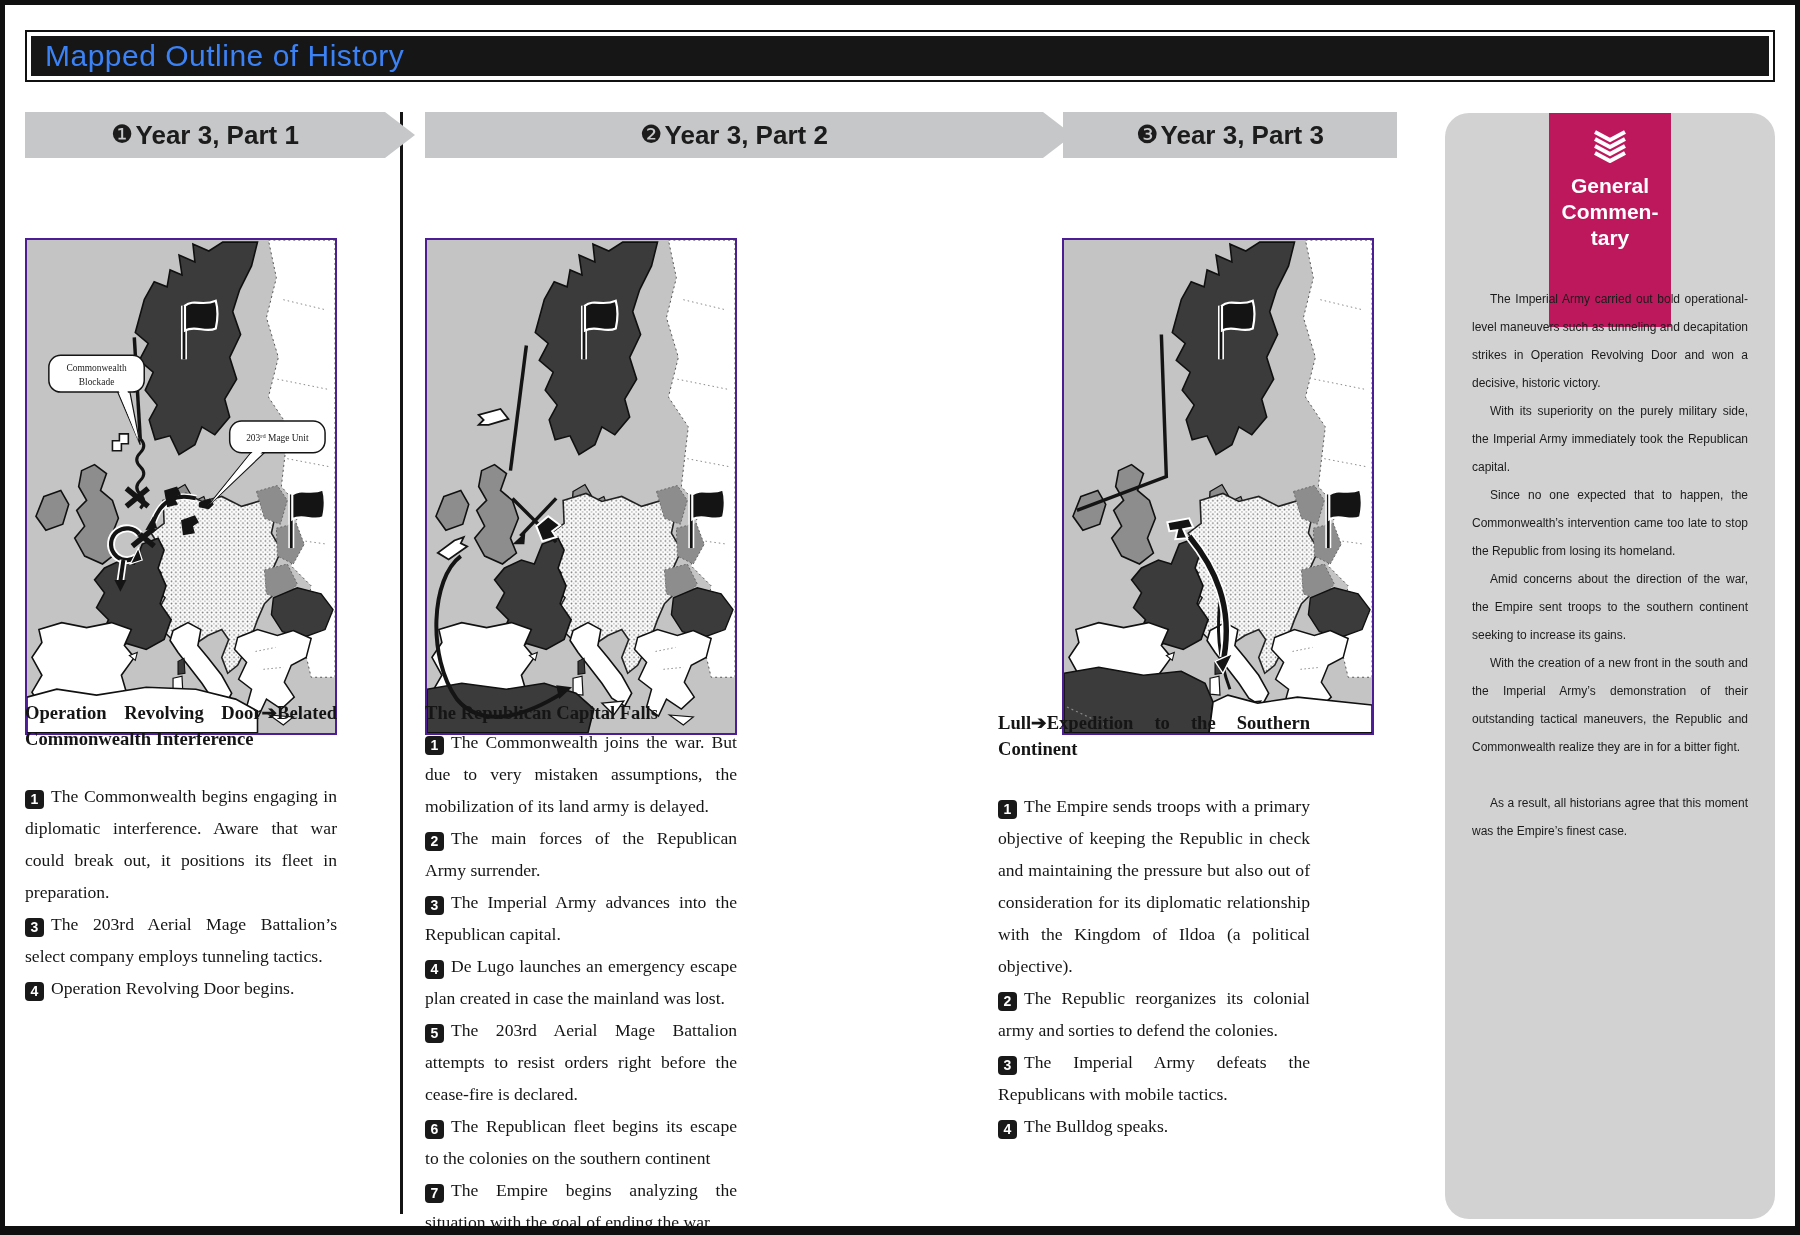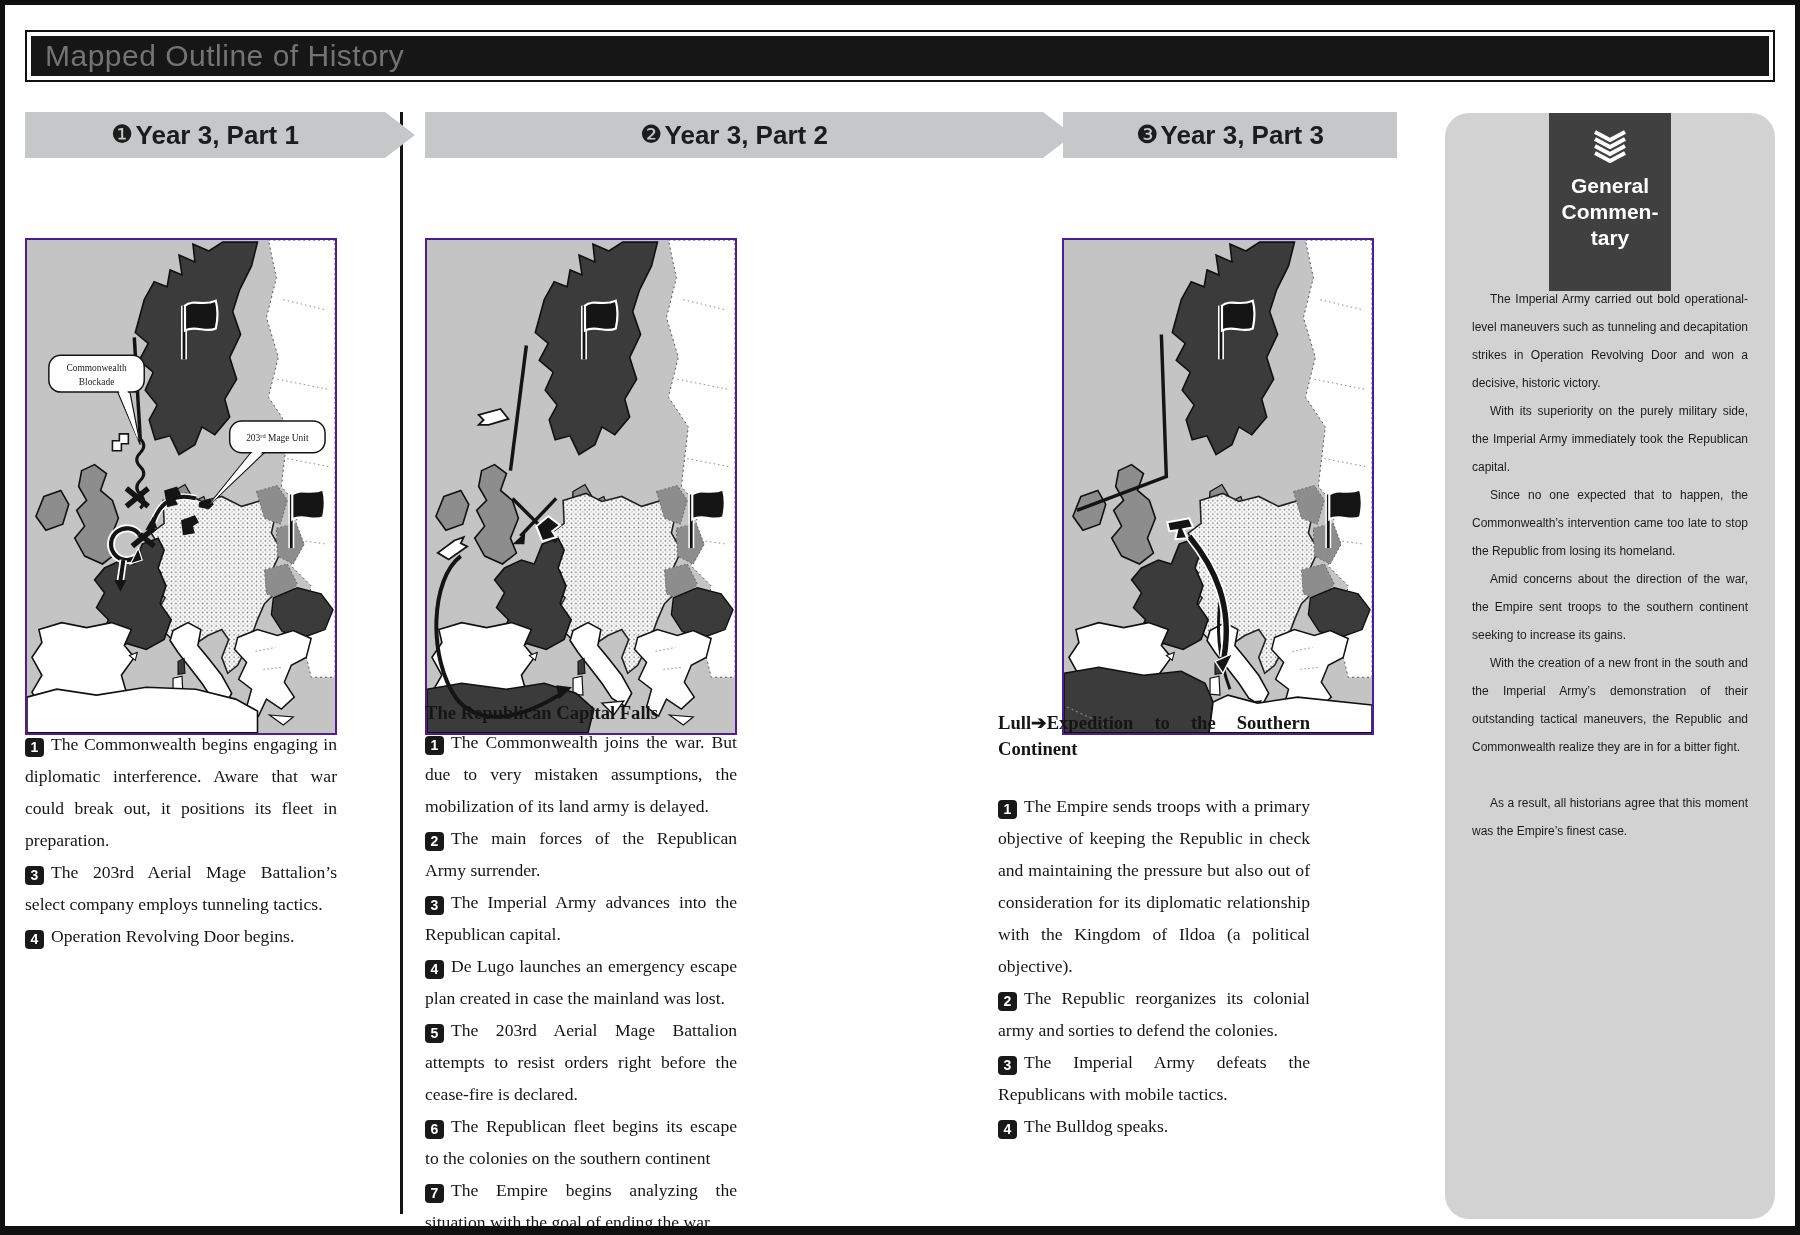--- a/index.html
+++ b/index.html
@@ -4,21 +4,21 @@
 <style>
   html,body{margin:0;padding:0;background:#777;}
   .page{position:relative;width:1800px;height:1235px;background:#fff;overflow:hidden;
         font-family:"Liberation Serif","DejaVu Serif",serif;color:#151515;}
   .frame{position:absolute;inset:0;border:5px solid #101010;border-bottom-width:9px;pointer-events:none;z-index:50;}
 
   
   .titlebar{position:absolute;left:25px;top:30px;width:1750px;height:52px;border:2px solid #101010;
             box-sizing:border-box;padding:4px;background:#fff;}
   .titlebar-inner{width:100%;height:100%;background:#161616;display:flex;align-items:center;}
-  .titlebar-inner span{color:#737373;font-family:"Liberation Sans",sans-serif;font-size:30px;
+  .titlebar-inner span{color:#3b82f6;font-family:"Liberation Sans",sans-serif;font-size:30px;
             letter-spacing:.5px;padding-left:14px;white-space:nowrap;}
 
   
   .banner{position:absolute;top:112px;height:46px;background:#c5c7c9;display:flex;align-items:center;
           justify-content:center;font-family:"Liberation Sans",sans-serif;font-size:26px;font-weight:bold;color:#1c1c1c;}
   .banner.arrowed{clip-path:polygon(0 0,calc(100% - 30px) 0,100% 50%,calc(100% - 30px) 100%,0 100%);padding-right:30px;}
   .banner .cnum{font-family:"DejaVu Sans",sans-serif;font-weight:normal;font-size:25px;margin-right:2px;transform:translateY(-1px);}
   #banner1{left:25px;width:360px;}
   #banner2{left:425px;width:618px;}
   #banner3{left:1063px;width:334px;}
@@ -36,21 +36,21 @@
   .chead{font-size:18.6px;font-weight:bold;line-height:26px;text-align:justify;margin:0;}
   .items{margin-top:0;}
   .gap-lg .items{margin-top:28px;}
   p.item{margin:0;font-size:17.6px;line-height:32px;text-align:justify;}
   .badge{display:inline-flex;width:19px;height:19px;border-radius:4px;background:#191919;color:#fff;
          font-family:"Liberation Sans",sans-serif;font-size:14px;font-weight:bold;align-items:center;
          justify-content:center;margin-right:7px;transform:translateY(2px);}
 
   
   .sidebar{position:absolute;left:1445px;top:113px;width:330px;height:1106px;background:#d2d2d2;border-radius:24px;}
-  .sb-box{position:absolute;left:50%;transform:translateX(-50%);top:0;width:122px;height:178px;background:#404040;
+  .sb-box{position:absolute;left:50%;transform:translateX(-50%);top:0;width:122px;height:214px;background:#be185d;
           display:flex;flex-direction:column;align-items:center;padding-top:16px;box-sizing:border-box;}
   .sb-box .chev{margin-bottom:10px;}
   .sb-title{color:#fff;font-family:"Liberation Sans",sans-serif;font-weight:bold;font-size:21px;line-height:26px;text-align:center;}
   .sb-body{position:absolute;left:0;right:0;top:158px;padding:14px 27px 0 27px;
            font-family:"Liberation Sans",sans-serif;font-size:12px;line-height:28px;color:#1b1b1b;}
   .sb-body p{margin:0;text-indent:18px;text-align:justify;}
   .sb-body p.final{margin-top:28px;}
 
   
   text.bub{font-family:"Liberation Serif","DejaVu Serif",serif;font-size:9.5px;fill:#222;}
@@ -223,20 +223,21 @@
 
         <path d="M126,298 C152,330 170,368 161,420" stroke="#fff" stroke-width="9" fill="none"></path>
         <path d="M126,298 C152,330 170,368 161,420" stroke="#141414" stroke-width="5.5" fill="none"></path>
         <polygon points="170,416 152,424 160,436" fill="#141414" stroke="#fff" stroke-width="1.4"></polygon>
         <path d="M104,284 L126,280 L130,289 L120,291 L124,300 L112,301 L114,292 L106,293 Z" fill="#141414" stroke="#fff" stroke-width="2"></path>
       </g>
     </svg>
   </div>
 
   <div id="coltext1" class="coltext gap-lg">
+    <p class="chead">Operation Revolving Door➔Belated Commonwealth Interference</p>
     <div class="items">
       <p class="item"><span class="badge">1</span><span>The Commonwealth begins engaging in diplomatic interference. Aware that war could break out, it positions its fleet in preparation.</span></p>
       <p class="item"><span class="badge">3</span><span>The 203rd Aerial Mage Battalion’s select company employs tunneling tactics.</span></p>
       <p class="item"><span class="badge">4</span><span>Operation Revolving Door begins.</span></p>
     </div>
   </div>
 
   <div id="coltext2" class="coltext">
     <p class="chead">The Republican Capital Falls</p>
     <div class="items">

